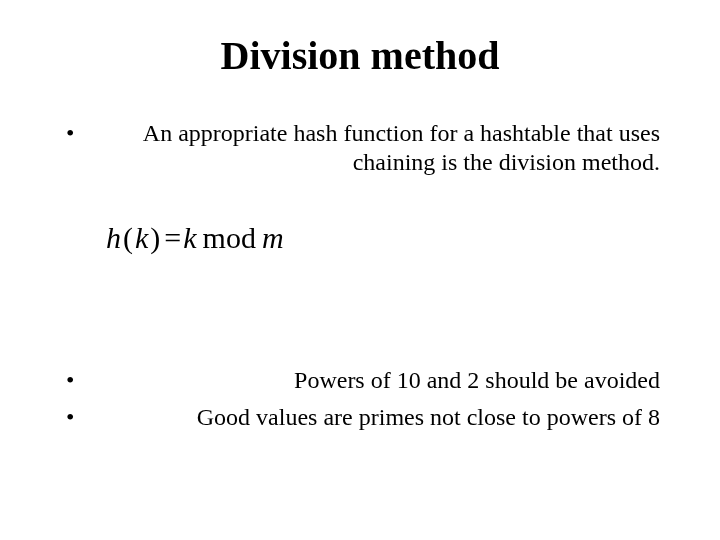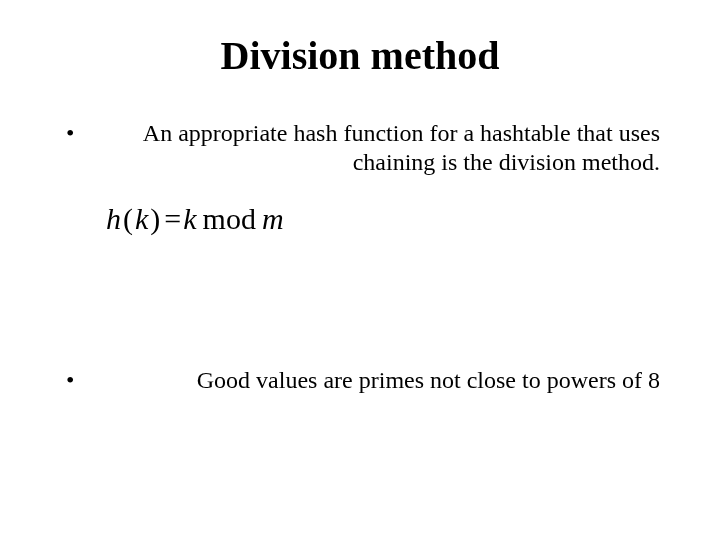--- a/index.html
+++ b/index.html
@@ -42,21 +42,21 @@
   ul.bullets li::before {
     content: "•";
     position: absolute;
     left: 6px;
     top: 0;
   }
   .formula {
     font-family: "Times New Roman", Times, serif;
     font-style: italic;
     font-size: 30px;
-    margin: 25px 0 0 46px;
+    margin: 44px 0 0 46px;
   }
   .formula .fn { font-style: italic; }
   .formula .op,
   .formula .paren,
   .formula .eq { font-style: normal; padding: 0 2px; }
   .formula .mod { font-style: normal; padding: 0 6px; }
   .lower-block {
     position: absolute;
     left: 60px;
     right: 60px;
@@ -73,17 +73,18 @@
   <ul class="bullets">
     <li>An appropriate hash function for a hashtable that uses chaining is the division method.</li>
   </ul>
 
   <div class="formula">
     <span class="fn">h</span><span class="paren">(</span><span class="fn">k</span><span class="paren">)</span><span class="eq">=</span><span class="fn">k</span><span class="mod">mod</span><span class="fn">m</span>
   </div>
 
   <div class="lower-block">
     <ul class="bullets">
+      <li>Powers of 10 and 2 should be avoided</li>
       <li>Good values are primes not close to powers of 8</li>
     </ul>
   </div>
 
 </div>
 
 </body></html>

